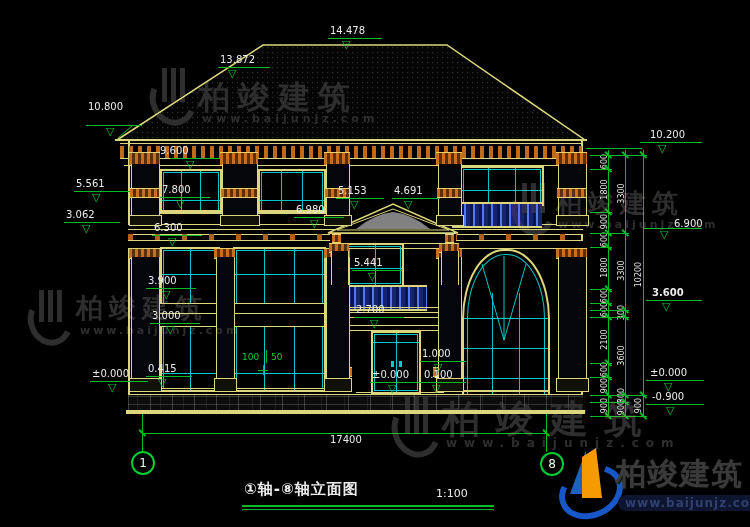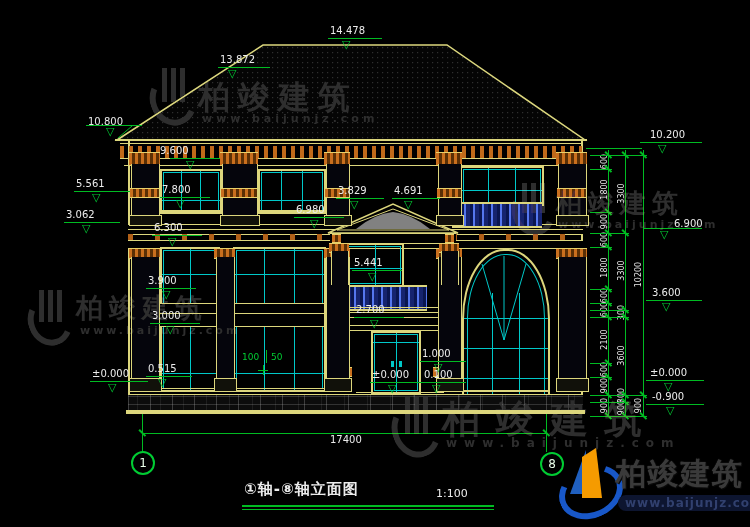--- a/index.html
+++ b/index.html
@@ -269,21 +269,21 @@
     <div class="cap" style="left: 436px; top: 248px; width: 26px; height: 9px;"></div>
     <div class="shaft" style="left: 438px; top: 257px; width: 22px; height: 121px;"></div>
     <div class="capb" style="left: 436px; top: 378px; width: 26px; height: 12px;"></div>
     <div class="cap" style="left: 556px; top: 248px; width: 31px; height: 9px;"></div>
     <div class="shaft" style="left: 558px; top: 257px; width: 27px; height: 121px;"></div>
     <div class="capb" style="left: 556px; top: 378px; width: 31px; height: 12px;"></div>
     <div class="cap" style="left: 329px; top: 243px; width: 20px; height: 8px;"></div>
     <div class="shaft" style="left: 331px; top: 251px; width: 16px; height: 34px;"></div>
     <div class="cap" style="left: 439px; top: 243px; width: 20px; height: 8px;"></div>
     <div class="shaft" style="left: 441px; top: 251px; width: 16px; height: 34px;"></div>
-    <div class="wt" style="left: 88px; top: 116px;">10.800</div>
+    <div class="wt" style="left: 88px; top: 101px;">10.800</div>
     <div class="gl" style="left: 86px; top: 125px; width: 56px; height: 1px;"></div>
     <div class="tri" style="left: 106px; top: 126px;">▽</div>
     <div class="wt" style="left: 220px; top: 54px;">13.872</div>
     <div class="gl" style="left: 218px; top: 67px; width: 52px; height: 1px;"></div>
     <div class="tri" style="left: 228px; top: 68px;">▽</div>
     <div class="wt" style="left: 330px; top: 25px;">14.478</div>
     <div class="gl" style="left: 328px; top: 38px; width: 54px; height: 1px;"></div>
     <div class="tri" style="left: 342px; top: 39px;">▽</div>
     <div class="wt" style="left: 160px; top: 145px;">9.600</div>
     <div class="gl" style="left: 170px; top: 158px; width: 50px; height: 1px;"></div>
@@ -293,21 +293,21 @@
     <div class="tri" style="left: 92px; top: 192px;">▽</div>
     <div class="wt" style="left: 162px; top: 184px;">7.800</div>
     <div class="gl" style="left: 160px; top: 197px; width: 50px; height: 1px;"></div>
     <div class="tri" style="left: 176px; top: 198px;">▽</div>
     <div class="wt" style="left: 66px; top: 209px;">3.062</div>
     <div class="gl" style="left: 64px; top: 222px; width: 56px; height: 1px;"></div>
     <div class="tri" style="left: 82px; top: 223px;">▽</div>
     <div class="wt" style="left: 154px; top: 222px;">6.300</div>
     <div class="gl" style="left: 152px; top: 235px; width: 50px; height: 1px;"></div>
     <div class="tri" style="left: 168px; top: 236px;">▽</div>
-    <div class="wt" style="left: 338px; top: 185px;">3.829</div>
+    <div class="wt" style="left: 338px; top: 185px;">5.153</div>
     <div class="gl" style="left: 336px; top: 198px; width: 48px; height: 1px;"></div>
     <div class="tri" style="left: 350px; top: 199px;">▽</div>
     <div class="wt" style="left: 394px; top: 185px;">4.691</div>
     <div class="gl" style="left: 392px; top: 198px; width: 48px; height: 1px;"></div>
     <div class="tri" style="left: 404px; top: 199px;">▽</div>
     <div class="wt" style="left: 296px; top: 204px;">6.980</div>
     <div class="gl" style="left: 294px; top: 217px; width: 50px; height: 1px;"></div>
     <div class="tri" style="left: 310px; top: 218px;">▽</div>
     <div class="wt" style="left: 354px; top: 257px;">5.441</div>
     <div class="gl" style="left: 352px; top: 270px; width: 50px; height: 1px;"></div>
@@ -323,33 +323,33 @@
     <div class="tri" style="left: 370px; top: 318px;">▽</div>
     <div class="wt" style="left: 422px; top: 348px;">1.000</div>
     <div class="gl" style="left: 420px; top: 361px; width: 46px; height: 1px;"></div>
     <div class="tri" style="left: 434px; top: 362px;">▽</div>
     <div class="wt" style="left: 372px; top: 369px;">±0.000</div>
     <div class="gl" style="left: 370px; top: 382px; width: 54px; height: 1px;"></div>
     <div class="tri" style="left: 388px; top: 383px;">▽</div>
     <div class="wt" style="left: 424px; top: 369px;">0.100</div>
     <div class="gl" style="left: 422px; top: 382px; width: 44px; height: 1px;"></div>
     <div class="tri" style="left: 432px; top: 383px;">▽</div>
-    <div class="wt" style="left: 148px; top: 363px;">0.515</div>
+    <div class="wt" style="left: 148px; top: 363px;">0.415</div>
     <div class="gl" style="left: 146px; top: 376px; width: 46px; height: 1px;"></div>
     <div class="tri" style="left: 158px; top: 377px;">▽</div>
     <div class="wt" style="left: 92px; top: 368px;">±0.000</div>
     <div class="gl" style="left: 90px; top: 381px; width: 58px; height: 1px;"></div>
     <div class="tri" style="left: 108px; top: 382px;">▽</div>
     <div class="wt" style="left: 650px; top: 129px;">10.200</div>
     <div class="gl" style="left: 640px; top: 142px; width: 62px; height: 1px;"></div>
     <div class="tri" style="left: 658px; top: 143px;">▽</div>
     <div class="wt" style="left: 650px; top: 218px; padding-left: 24px;">6.900</div>
     <div class="gl" style="left: 644px; top: 228px; width: 58px; height: 1px;"></div>
     <div class="tri" style="left: 660px; top: 229px;">▽</div>
-    <div class="wt" style="left: 652px; top: 287px;">3.600</div>
+    <div class="wt" style="left: 652px; top: 287px; font-weight: bold;">3.600</div>
     <div class="gl" style="left: 646px; top: 300px; width: 56px; height: 1px;"></div>
     <div class="tri" style="left: 662px; top: 301px;">▽</div>
     <div class="wt" style="left: 650px; top: 367px;">±0.000</div>
     <div class="gl" style="left: 646px; top: 380px; width: 58px; height: 1px;"></div>
     <div class="tri" style="left: 664px; top: 381px;">▽</div>
     <div class="wt" style="left: 652px; top: 391px;">-0.900</div>
     <div class="gl" style="left: 646px; top: 404px; width: 58px; height: 1px;"></div>
     <div class="tri" style="left: 666px; top: 405px;">▽</div>
     <div class="rot" style="left: 589px; top: 157px;">600</div>
     <div class="rot" style="left: 589px; top: 185px;">1800</div>

